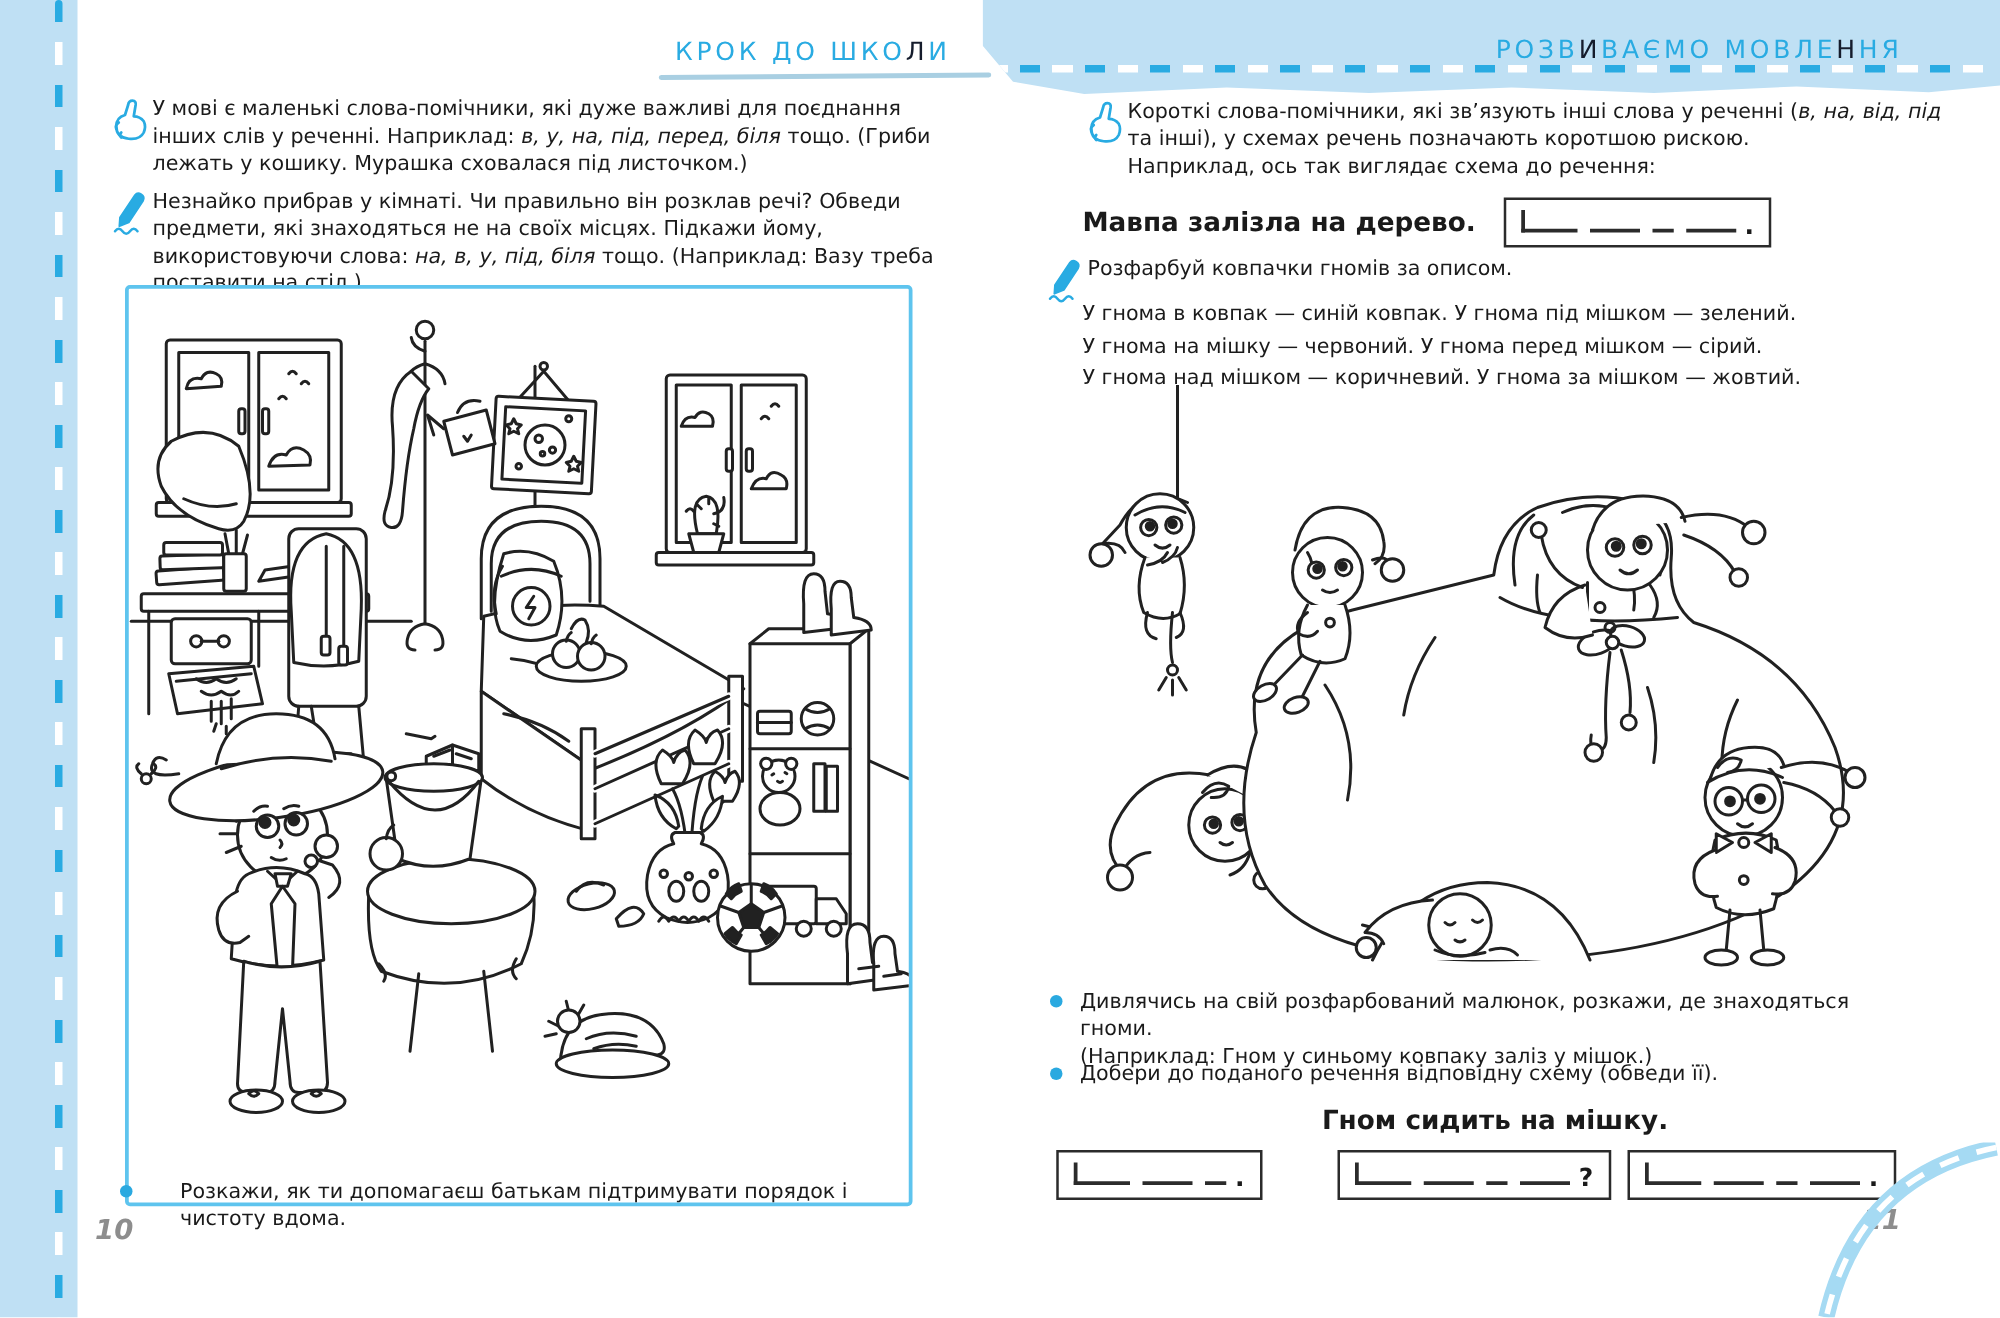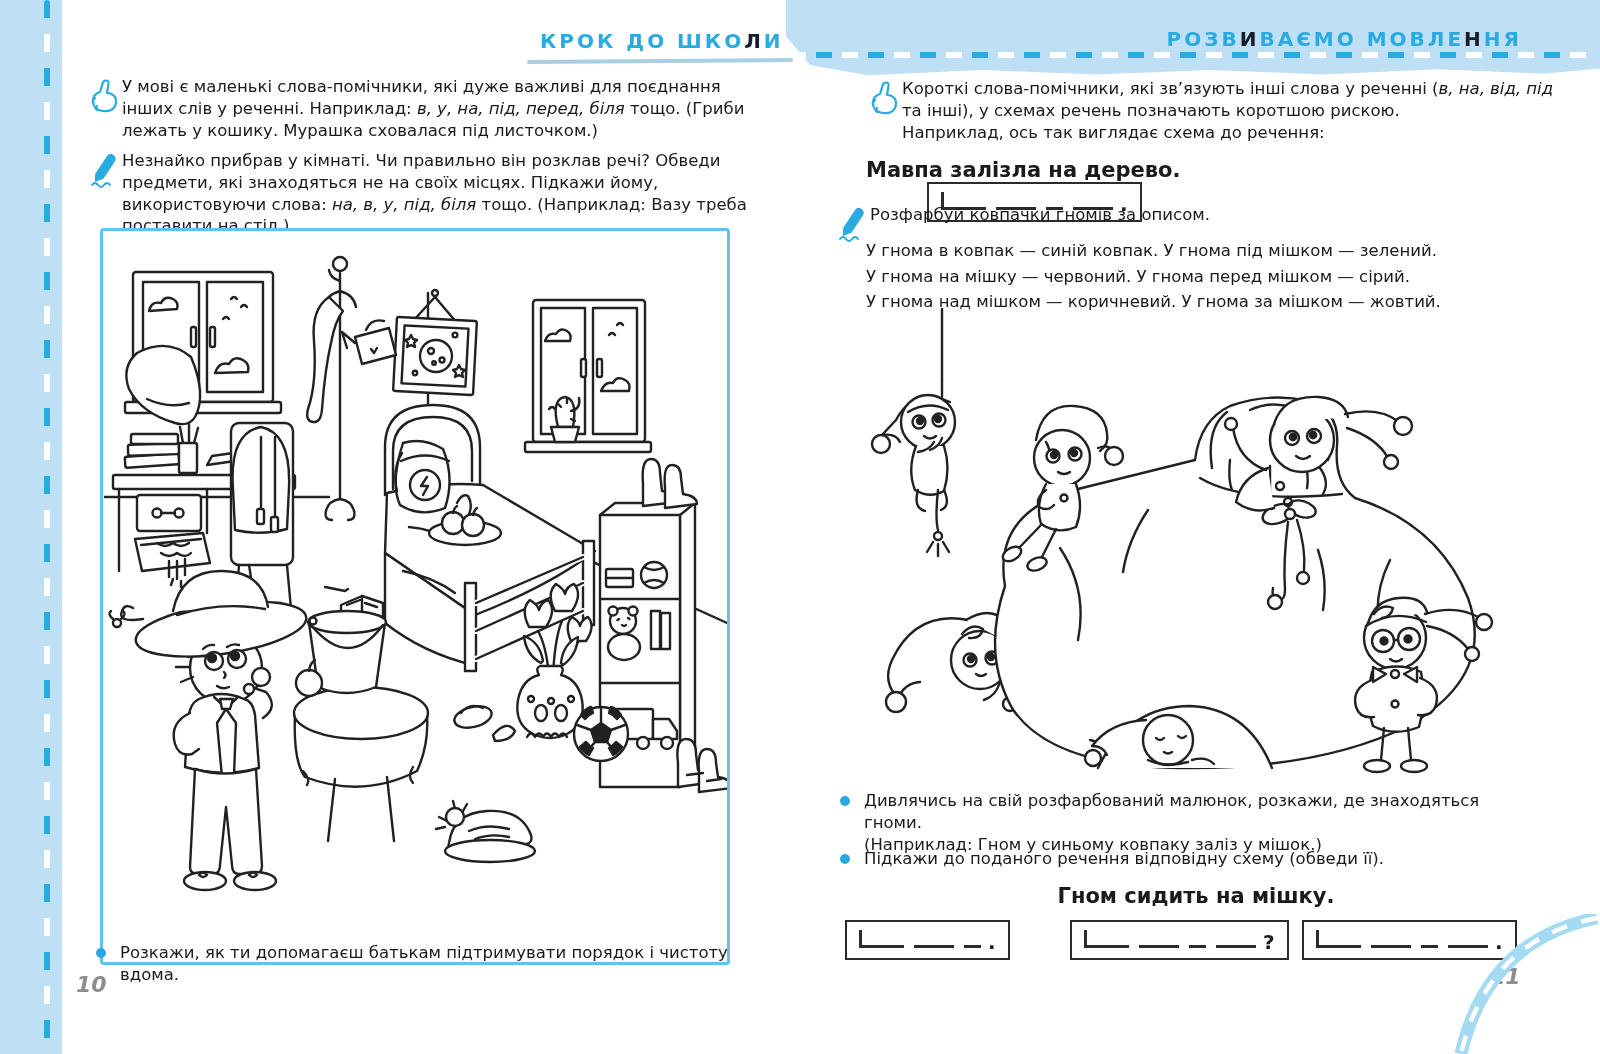--- a/index.html
+++ b/index.html
@@ -10,21 +10,21 @@
   
   .spine-band{position:absolute;left:0;top:0;width:62px;height:1054px;background:#bfe0f4;}
   .spine-dashes{position:absolute;right:12px;top:0;width:6px;height:100%;border-radius:3px;
     background:repeating-linear-gradient(180deg,#29abe2 0 18px,rgba(0,0,0,0) 18px 34px,#ffffff 34px 52px,rgba(0,0,0,0) 52px 68px);}
   
   .top-band{position:absolute;left:786px;top:0;width:814px;height:76px;background:#bfe0f4;
     clip-path:polygon(0 0,100% 0,100% 90%,93% 97%,80% 91%,66% 98%,52% 92%,38% 98%,24% 92%,10% 99%,3% 86%,0 48%);}
   .top-band-dashes{position:absolute;left:4px;right:8px;top:52px;height:6px;border-radius:3px;
     background:repeating-linear-gradient(90deg,#ffffff 0 16px,rgba(0,0,0,0) 16px 26px,#29abe2 26px 42px,rgba(0,0,0,0) 42px 52px);}
   
-  .running-head{position:absolute;font-weight:bold;font-size:20px;letter-spacing:3px;color:#29abe2;white-space:nowrap;}
+  .running-head{position:absolute;font-weight:normal;font-size:20px;letter-spacing:3px;color:#29abe2;white-space:nowrap;}
   .running-head .dark{color:#151c2c;}
   .head-left{left:540px;top:29px;}
   .head-right{right:78px;top:27px;}
   .head-underline{position:absolute;left:527px;top:59px;width:266px;height:4px;background:#a9cfe2;border-radius:3px;transform:rotate(-.4deg);}
   
   .para-row{position:absolute;display:flex;align-items:flex-start;}
   .para-icon{flex:0 0 34px;margin-top:2px;}
   .para-text{font-size:16.5px;line-height:1.32;}
   .para-text .it{font-style:italic;}
   .w-left{width:652px;}
@@ -368,21 +368,21 @@
           <path d="M92 538 l-5 98 q0 7 8 7 h15 q7 0 7 -9 l6 -58 6 58 q0 9 7 9 h15 q8 0 8 -8 l-6 -97 q-31 9 -61 0 z" fill="#fff"></path>
           <ellipse cx="102" cy="650" rx="21" ry="9" fill="#fff"></ellipse>
           <ellipse cx="152" cy="650" rx="21" ry="9" fill="#fff"></ellipse>
           <path d="M96 644 q4 -5 8 0 q-4 4 -8 0 z M146 644 q4 -5 8 0 q-4 4 -8 0 z" fill="#fff"></path>
         </g>
       </g>
     </g>
   </svg>
 </div>
 
-<div class="bullet-row" style="left:96px;top:942px;width:648px;">
+<div class="bullet-row" style="left:96px;top:942px;width:648px;gap:24px;">
   <div class="bullet-dot"></div>
   <div class="para-text">Розкажи, як ти допомагаєш батькам підтримувати порядок і чистоту вдома.</div>
 </div>
 
 <div class="page-num" style="left:76px;top:972px;">10</div>
 
 <div class="para-row" style="left:868px;top:78px;">
   <div class="para-icon">
     <svg width="30" height="38" viewBox="0 0 30 38">
       <g fill="#ffffff" stroke="#29abe2" stroke-width="2.2" stroke-linecap="round" stroke-linejoin="round">
@@ -390,21 +390,21 @@
         <path d="M7 20 q-3 2 -2 5 M9 28 q-2 2 0 4"></path>
       </g>
     </svg>
   </div>
   <div class="para-text w-right">
     <div><span>Короткі слова-помічники, які зв’язують інші слова у реченні (</span><span class="it">в, на, від, під</span><span> та інші), у схемах речень позначають коротшою рискою.</span></div>
     <div>Наприклад, ось так виглядає схема до речення:</div>
   </div>
 </div>
 
-<div style="position:absolute;left:866px;top:158px;display:flex;align-items:center;flex-direction:column;">
+<div style="position:absolute;left:866px;top:158px;display:flex;align-items:center;">
   <div class="big-sentence">Мавпа залізла на дерево.</div>
   <div class="schema-box" style="margin-left:22px;">
       <span class="seg seg-first"></span>
       <span class="seg seg-long"></span>
       <span class="seg seg-short"></span>
       <span class="seg seg-long"></span>
       <span class="seg-end">.</span>
     </div>
 </div>
 
@@ -565,21 +565,21 @@
 <div class="bullet-row" style="left:840px;top:790px;width:700px;">
   <div class="bullet-dot"></div>
   <div class="para-text">
     <div>Дивлячись на свій розфарбований малюнок, розкажи, де знаходяться гноми.</div>
     <div>(Наприклад: Гном у синьому ковпаку заліз у мішок.)</div>
   </div>
 </div>
 
 <div class="bullet-row" style="left:840px;top:848px;width:700px;">
   <div class="bullet-dot"></div>
-  <div class="para-text">Підкажи до поданого речення відповідну схему (обведи її).</div>
+  <div class="para-text">Добери до поданого речення відповідну схему (обведи її).</div>
 </div>
 
 <div class="big-sentence" style="position:absolute;left:866px;top:884px;width:660px;text-align:center;">Гном сидить на мішку.</div>
 
 <div class="schema-box" style="position:absolute;left:845px;top:920px;">
     <span class="seg seg-first"></span>
     <span class="seg seg-long"></span>
     <span class="seg seg-short"></span>
     <span class="seg-end">.</span>
   </div>

